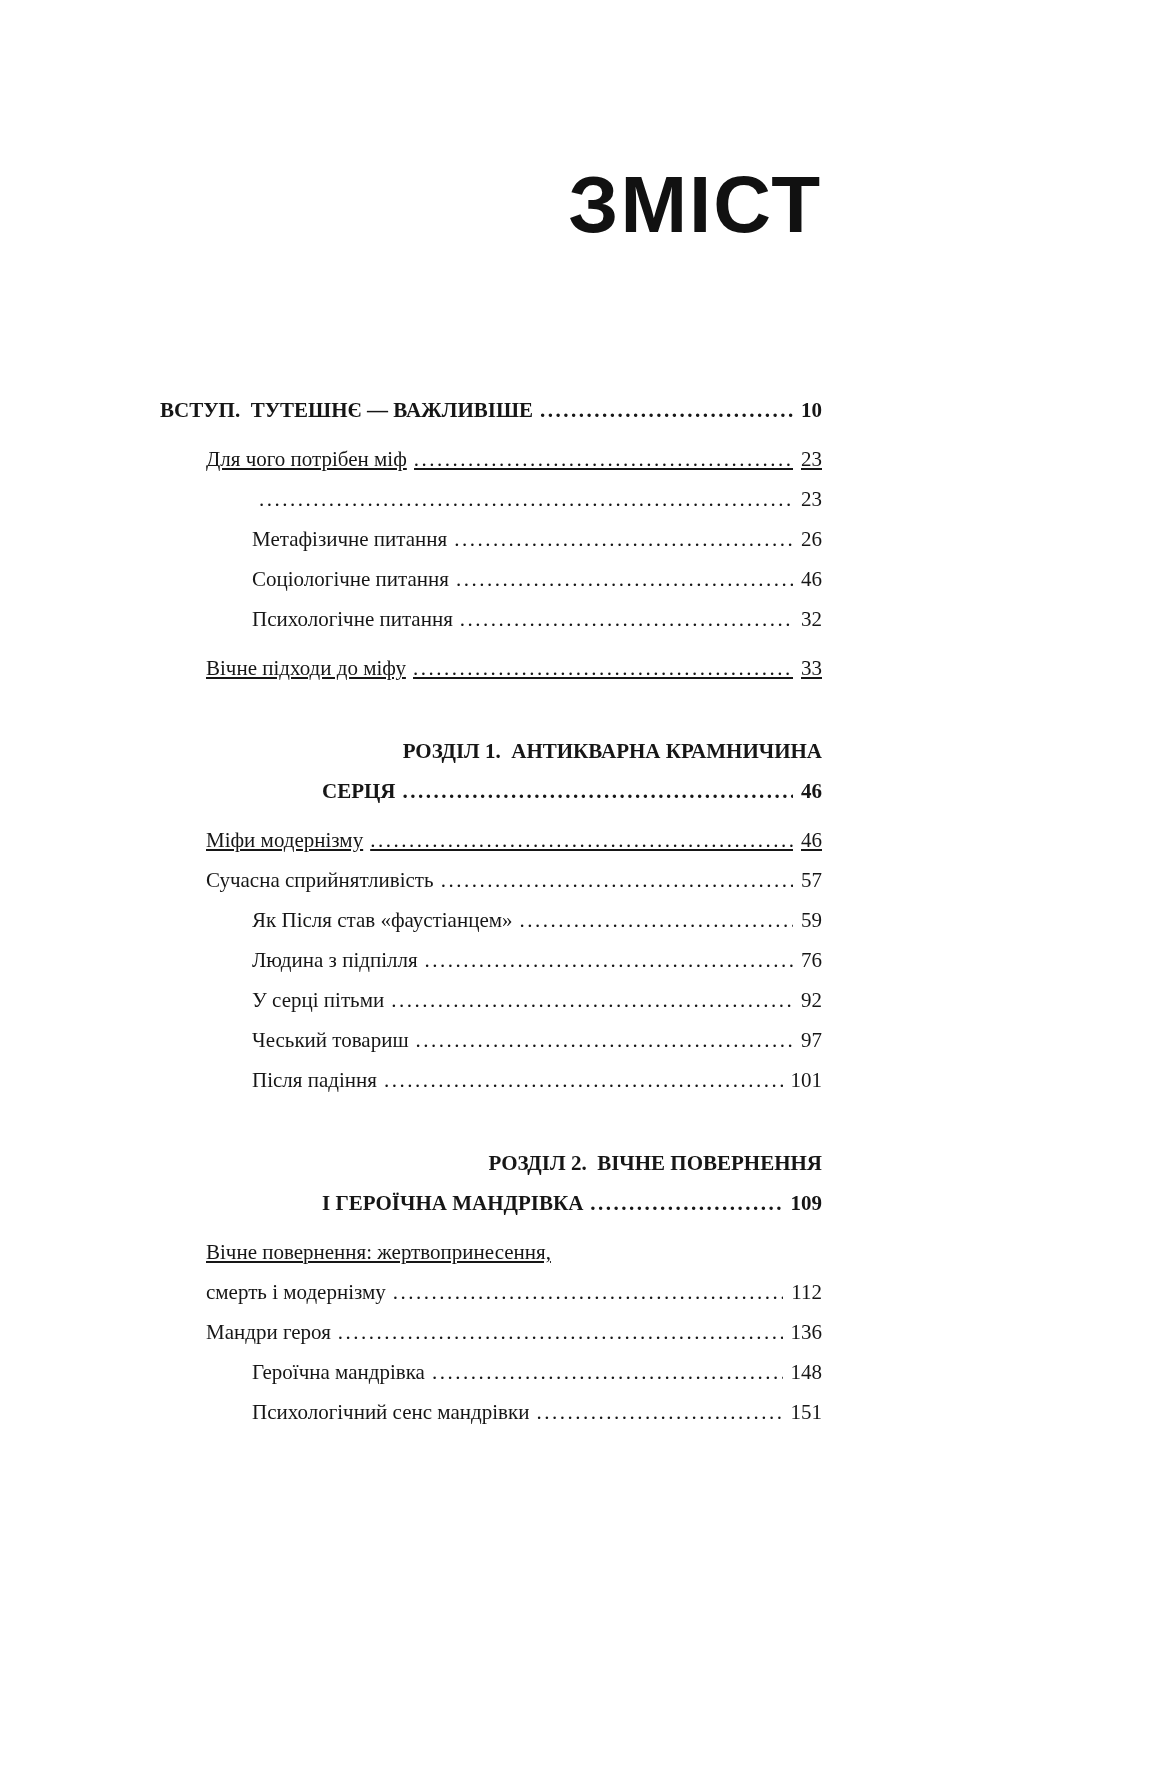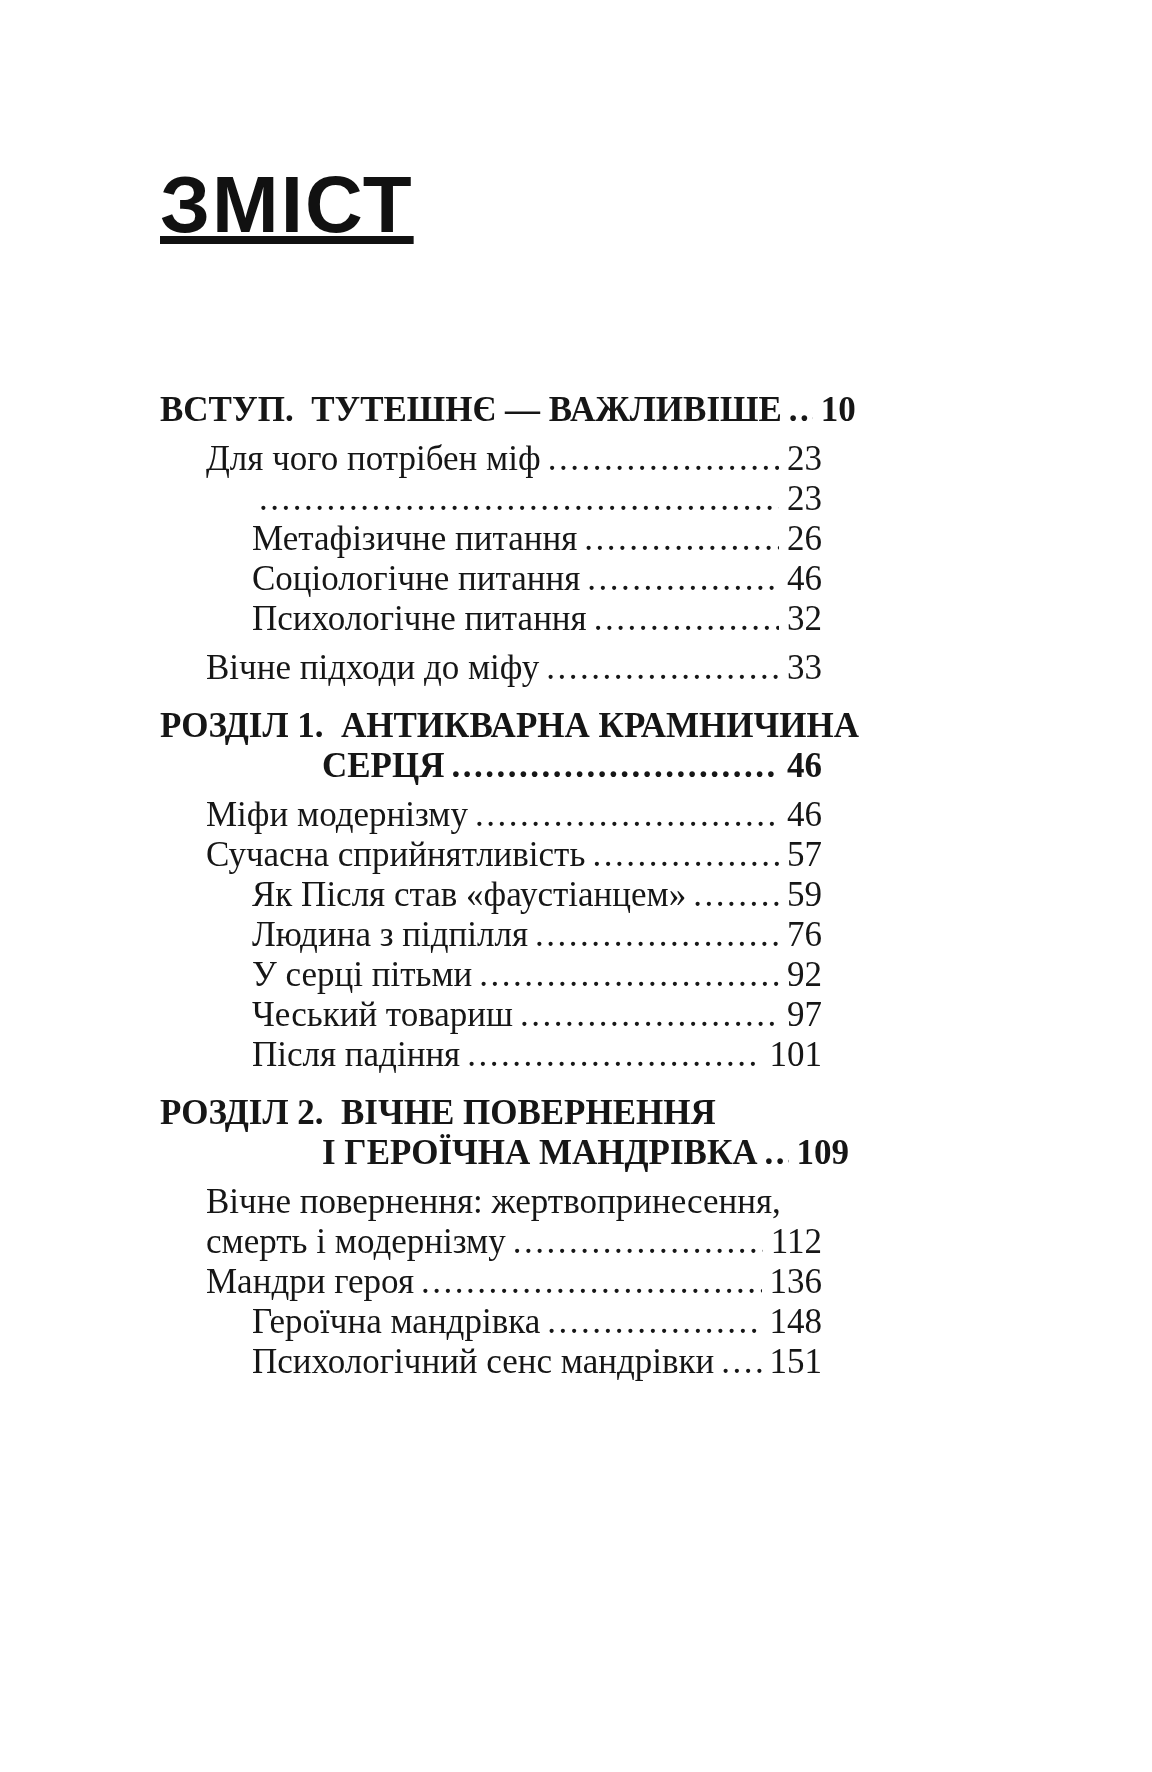--- a/index.html
+++ b/index.html
@@ -20,45 +20,44 @@
     left: 160px;
     top: 165px;
     width: 662px;
   }
   .book-title {
     font-family: "Liberation Sans", "DejaVu Sans", sans-serif;
     font-weight: 600;
     font-size: 80px;
     line-height: 1;
     letter-spacing: 2px;
-    text-align: left;
+    text-align: right;
     color: #111111;
-    text-decoration: underline;
   }
   .toc {
     margin-top: 145px;
   }
   .r {
     display: flex;
     align-items: baseline;
-    font-size: 35px;
+    font-size: 21px;
     line-height: 40px;
   }
   .r .t {
     white-space: pre;
     flex: 0 0 auto;
     max-width: 100%;
   }
   .bold { font-weight: 700; }
   .ind0 { padding-left: 0; }
   .ind1 { padding-left: 46px; }
   .ind2 { padding-left: 92px; }
   .hang { padding-left: 162px; }
-  .mt-sm { margin-top: 9px; }
-  .mt-lg { margin-top: 18px; }
+  .mt-sm { margin-top: 9px; text-decoration: underline; }
+  .mt-lg { margin-top: 43px; justify-content: flex-end; }
   .dots {
     flex: 1 1 auto;
     overflow: hidden;
     white-space: nowrap;
     margin: 0 8px 0 7px;
     min-width: 24px;
   }
   .dots::after {
     content: "........................................................................................................";
     letter-spacing: 2.5px;

